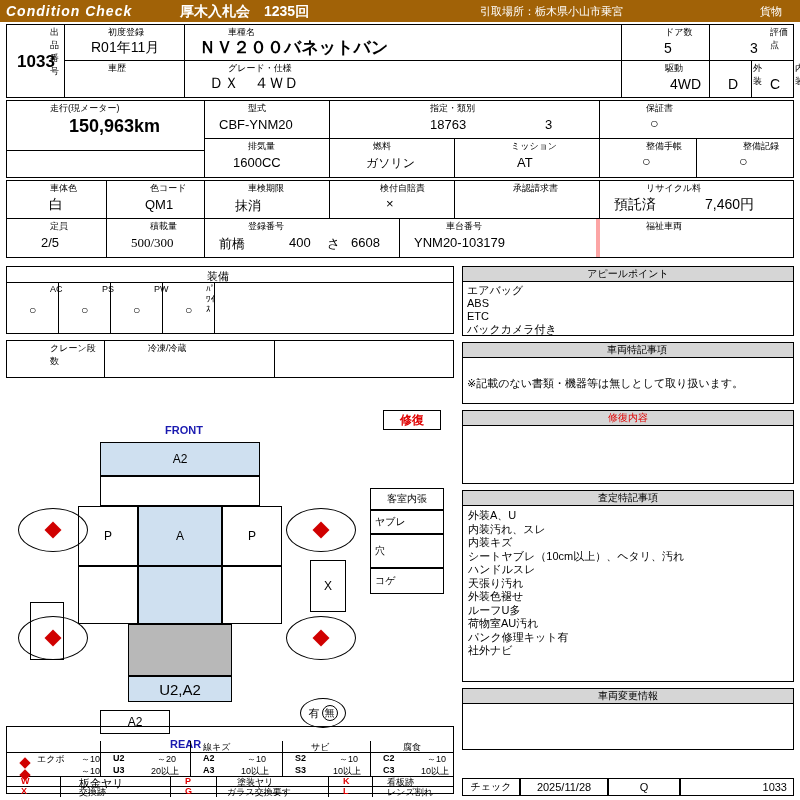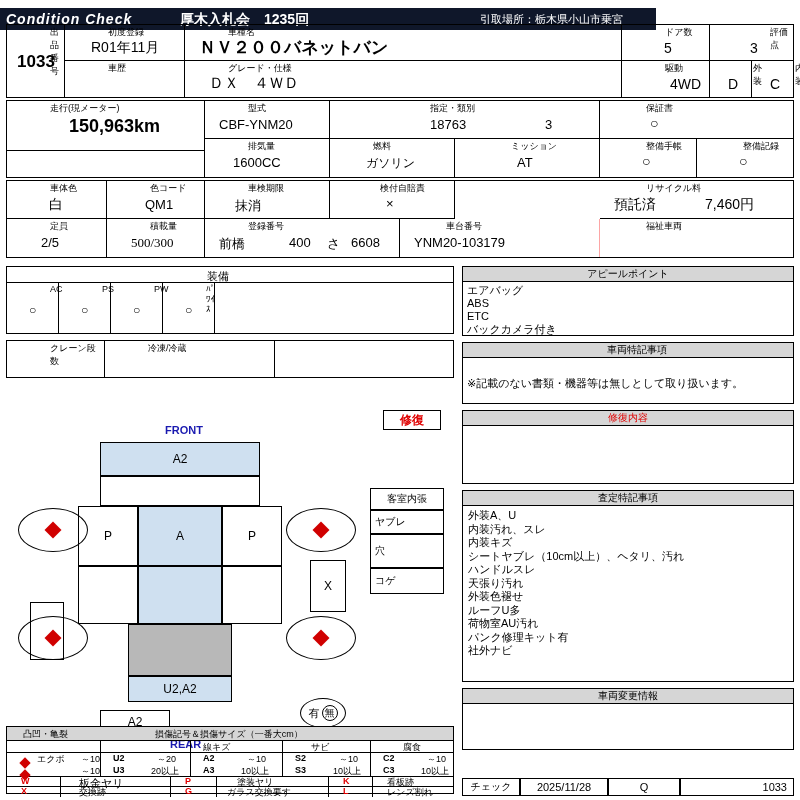--- a/index.html
+++ b/index.html
@@ -3,21 +3,21 @@
 <meta charset="utf-8">
 <style>
   html,body{margin:0;padding:0;background:#fff;}
   body{font-family:"Liberation Sans","DejaVu Sans",sans-serif;}
   #page{position:relative;width:800px;height:800px;background:#fff;overflow:hidden;}
   .bx{position:absolute;box-sizing:border-box;border:1px solid #000;}
   .nb{position:absolute;box-sizing:border-box;}
   .ctr{display:flex;align-items:center;justify-content:center;}
   .lft{display:flex;align-items:center;}
   
-  #hdr{position:absolute;left:0;top:8px;width:656px;height:22px;background:#0f172a;color:#fff;}
+  #hdr{position:absolute;left:0;top:0;width:800px;height:22px;background:#a16207;color:#fff;}
   #hdr .ttl{position:absolute;left:6px;top:3px;font-size:14px;font-style:italic;font-weight:bold;letter-spacing:1px;}
   #hdr .auc{position:absolute;left:180px;top:3px;font-size:14px;font-weight:bold;}
   #hdr .place{position:absolute;left:480px;top:4px;font-size:11px;font-family:Liberation Serif, serif;}
   #hdr .kind{position:absolute;left:760px;top:4px;font-size:11px;}
   .sub{font-size:9px;position:absolute;left:3px;top:1px;margin-left:40px;}
   .big{font-size:17px;font-weight:bold;}
   .mid{font-size:14px;}
   .redtxt{color:#e00000;}
   .bluetxt{color:#1a1ab0;font-weight:bold;}
   .lightblue{background:#cfe0f0;}
@@ -154,20 +154,24 @@
     <div style="position:absolute;left:38px;top:16px;font-size:13px;">QM1</div>
   </div>
   <div class="nb" style="left:205px;top:181px;width:125px;height:38px;border-right:1px solid #000;border-bottom:1px solid #000;">
     <div class="sub">車検期限</div>
     <div style="position:absolute;left:30px;top:16px;font-size:13px;">抹消</div>
   </div>
   <div class="nb" style="left:330px;top:181px;width:125px;height:38px;border-right:1px solid #000;border-bottom:1px solid #000;">
     <div class="sub" style="left:10px;">検付自賠責</div>
     <div style="position:absolute;left:56px;top:15px;font-size:13px;">×</div>
   </div>
+  <div class="nb" style="left:455px;top:181px;width:145px;height:38px;border-right:1px solid #000;border-bottom:1px solid #000;">
+    <div class="sub" style="left:18px;">承認請求書</div>
+    <div style="position:absolute;left:66px;top:15px;font-size:13px;"></div>
+  </div>
   <div class="nb" style="left:600px;top:181px;width:193px;height:38px;border-bottom:1px solid #000;">
     <div class="sub" style="left:6px;">リサイクル料</div>
     <div style="position:absolute;left:14px;top:15px;font-size:14px;">預託済</div>
     <div style="position:absolute;left:105px;top:15px;font-size:14px;">7,460円</div>
   </div>
 
   <div class="nb" style="left:7px;top:219px;width:100px;height:38px;border-right:1px solid #000;">
     <div class="sub">定員</div>
     <div style="position:absolute;left:34px;top:16px;font-size:13px;">2/5</div>
   </div>
@@ -175,21 +179,21 @@
     <div class="sub">積載量</div>
     <div style="position:absolute;left:24px;top:16px;font-size:13px;">500/300</div>
   </div>
   <div class="nb" style="left:205px;top:219px;width:195px;height:38px;border-right:1px solid #000;">
     <div class="sub">登録番号</div>
     <div style="position:absolute;left:14px;top:16px;font-size:13px;">前橋</div>
     <div style="position:absolute;left:84px;top:16px;font-size:13px;">400</div>
     <div style="position:absolute;left:122px;top:16px;font-size:13px;">さ</div>
     <div style="position:absolute;left:146px;top:16px;font-size:13px;">6608</div>
   </div>
-  <div class="nb" style="left:400px;top:219px;width:200px;height:38px;border-right:1px solid #fca5a5;">
+  <div class="nb" style="left:400px;top:219px;width:200px;height:38px;border-right:4px solid #fca5a5;">
     <div class="sub" style="left:6px;">車台番号</div>
     <div style="position:absolute;left:14px;top:16px;font-size:13px;">YNM20-103179</div>
   </div>
   <div class="nb" style="left:600px;top:219px;width:193px;height:38px;">
     <div class="sub" style="left:6px;">福祉車両</div>
     <div style="position:absolute;left:90px;top:15px;font-size:13px;"></div>
   </div>
 
   <div class="bx" style="left:6px;top:266px;width:448px;height:68px;">
     <div style="position:absolute;left:200px;top:2px;font-size:11px;">装備</div>
@@ -289,21 +293,21 @@
     <div class="bx whitefill" style="left:222px;top:86px;width:60px;height:60px;">
       <div class="ctr" style="width:100%;height:100%;font-size:12px;">P</div>
     </div>
 
     <div class="bx whitefill" style="left:78px;top:146px;width:60px;height:58px;"></div>
     <div class="bx lightblue" style="left:138px;top:146px;width:84px;height:58px;"></div>
     <div class="bx whitefill" style="left:222px;top:146px;width:60px;height:58px;"></div>
 
     <div class="bx grayfill" style="left:128px;top:204px;width:104px;height:52px;"></div>
     <div class="bx lightblue" style="left:128px;top:256px;width:104px;height:26px;">
-      <div class="ctr" style="width:100%;height:100%;font-size:12px;text-align:center;">U2,A2</div>
+      <div class="ctr" style="width:100%;height:100%;font-size:15px;text-align:center;">U2,A2</div>
     </div>
     <div class="bx whitefill" style="left:100px;top:290px;width:70px;height:24px;">
       <div class="ctr" style="width:100%;height:100%;font-size:12px;">A2</div>
     </div>
 
     <div class="bx whitefill" style="left:30px;top:182px;width:34px;height:58px;"></div>
     <div class="bx whitefill" style="left:310px;top:140px;width:36px;height:52px;">
       <div class="ctr" style="width:100%;height:100%;font-size:12px;">X</div>
     </div>
 
@@ -343,24 +347,20 @@
     <div class="lft" style="width:100%;height:100%;padding-left:4px;font-size:10px;">ヤブレ</div>
   </div>
   <div class="bx" style="left:370px;top:534px;width:74px;height:34px;">
     <div class="lft" style="width:100%;height:100%;padding-left:4px;font-size:10px;">穴</div>
   </div>
   <div class="bx" style="left:370px;top:568px;width:74px;height:26px;">
     <div class="lft" style="width:100%;height:100%;padding-left:4px;font-size:10px;">コゲ</div>
   </div>
 
   <div class="bx" style="left:6px;top:726px;width:448px;height:68px;"></div>
-  <div class="nb" style="left:7px;top:727px;width:446px;height:14px;background:#d6d6d6;border-bottom:1px solid #000;">
-    <div style="position:absolute;left:16px;top:1px;font-size:9px;">凸凹・亀裂</div>
-    <div style="position:absolute;left:148px;top:1px;font-size:9px;">損傷記号＆損傷サイズ（一番大cm）</div>
-  </div>
 
   <div class="nb" style="left:7px;top:741px;width:446px;height:12px;border-bottom:1px solid #000;">
     <div style="position:absolute;left:196px;top:0px;font-size:9px;">線キズ</div>
     <div style="position:absolute;left:304px;top:0px;font-size:9px;">サビ</div>
     <div style="position:absolute;left:396px;top:0px;font-size:9px;">腐食</div>
   </div>
 
   <div class="nb" style="left:7px;top:753px;width:446px;height:12px;">
     <span style="position:absolute;left:14px;top:0;"><span class="diamond" style="width:8px;height:8px;"></span></span>
     <span style="position:absolute;left:30px;top:0;font-size:9px;">エクボ</span>

